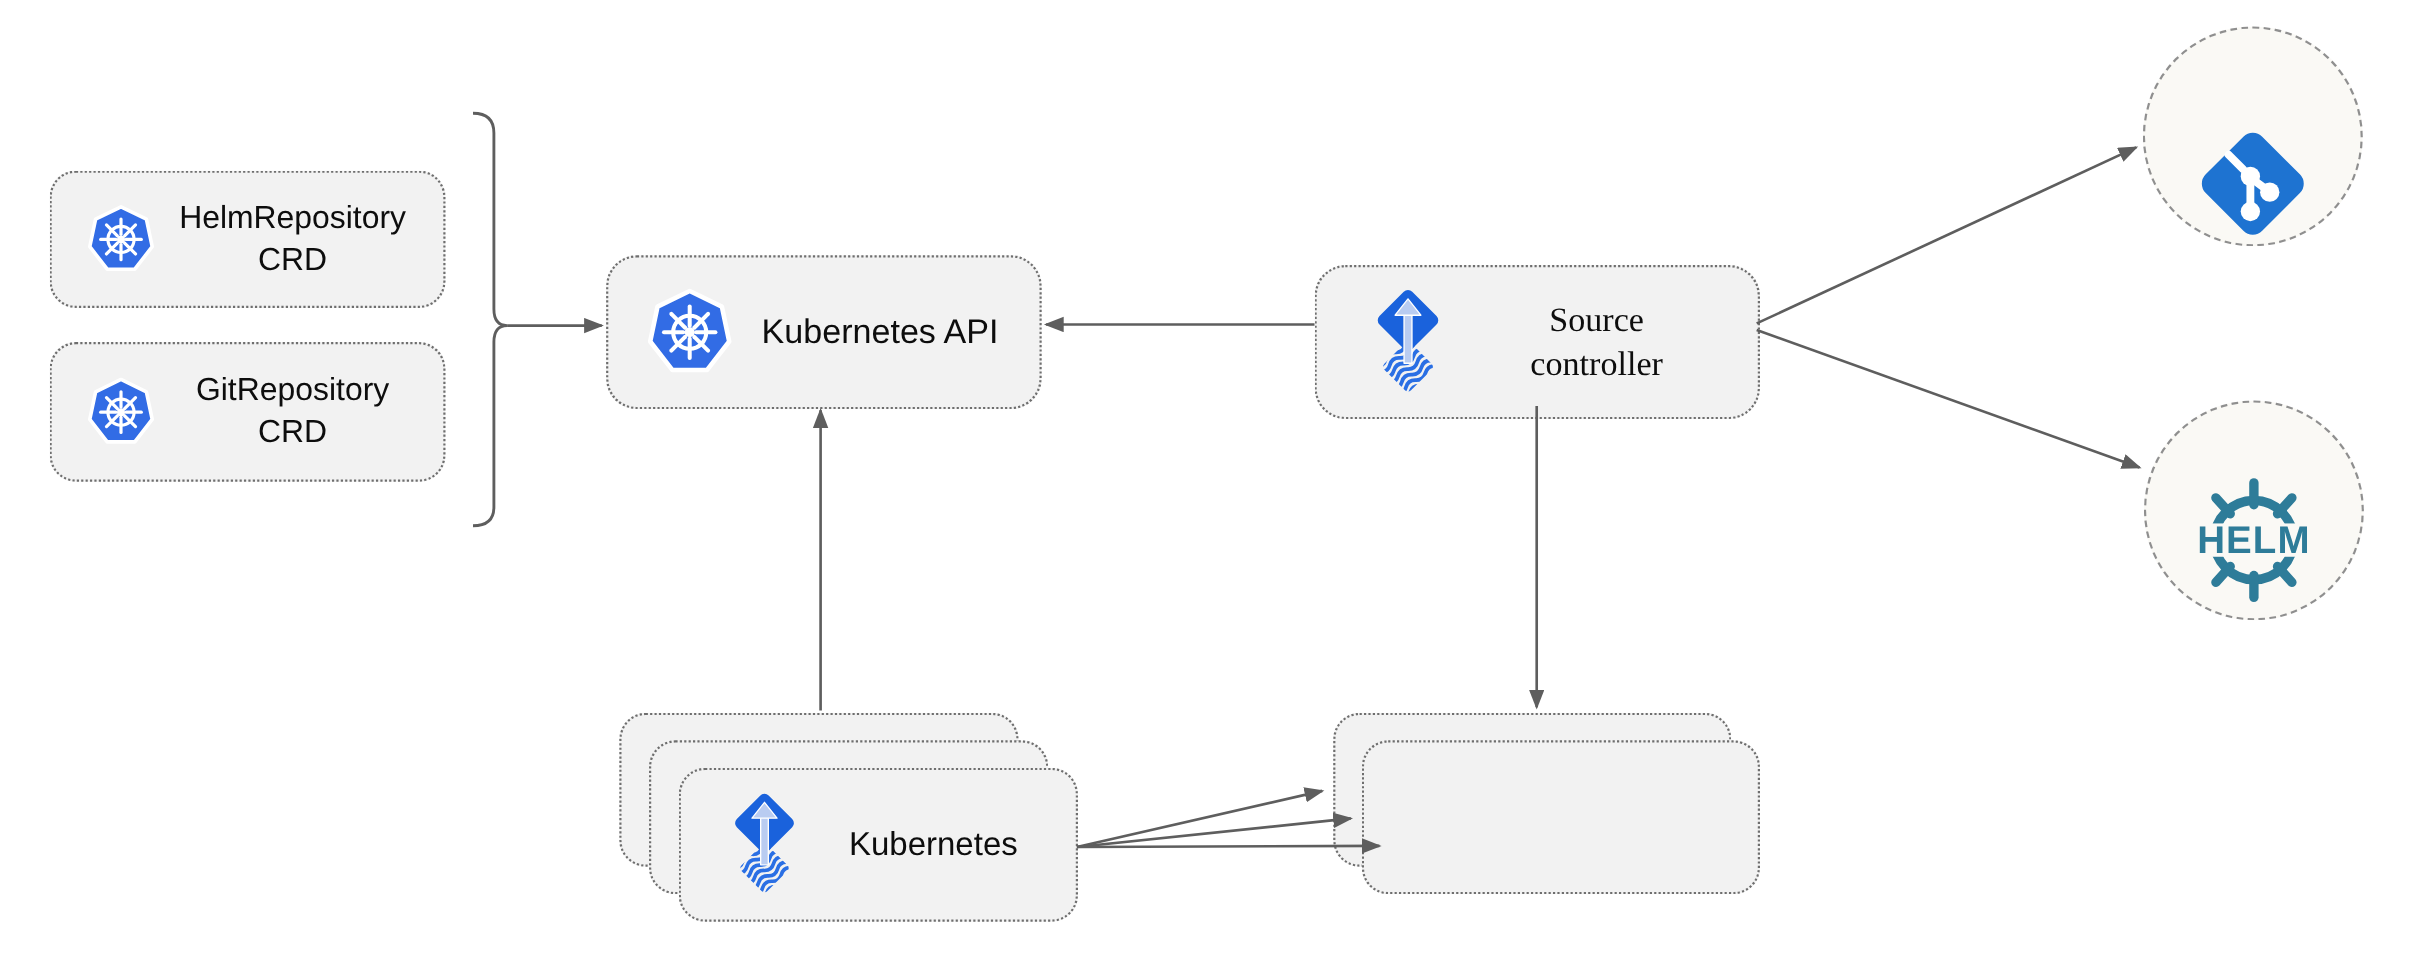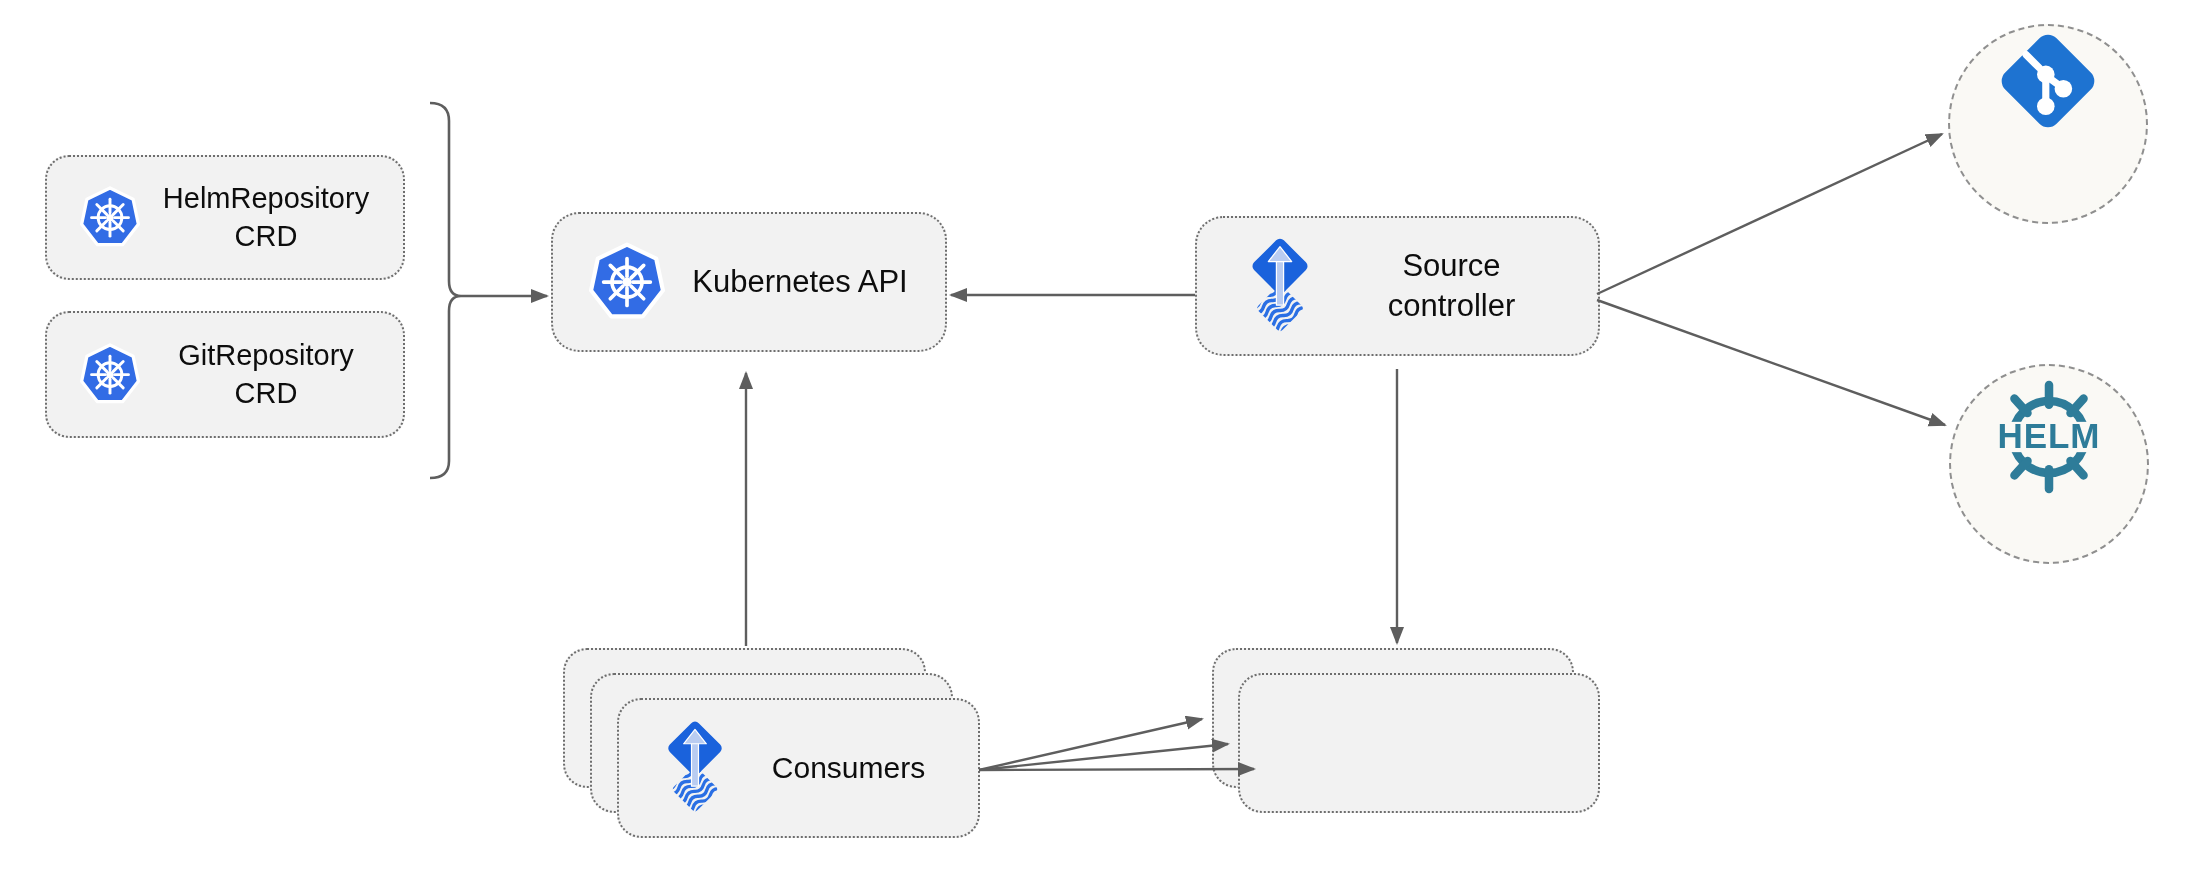--- a/index.html
+++ b/index.html
@@ -17,21 +17,21 @@
   }
   .crd .label { font-size:29px; }
   .stack-card {
     position:absolute; background:#F2F2F2; border:2.4px dotted #6e6e6e;
     border-radius:24px; box-sizing:border-box;
   }
   .stack-front { display:flex; align-items:center; }
   .circle-node {
     position:absolute; width:200px; height:200px; border-radius:50%;
     background:#FAF9F5; border:2.6px dashed #8f8f8f; box-sizing:border-box;
-    display:flex; align-items:flex-start; justify-content:center;
+    display:flex; align-items:flex-end; justify-content:center;
   }
   .icon { flex:0 0 auto; display:block; }
   .edges { position:absolute; left:0; top:0; width:2198px; height:878px;
            pointer-events:none; z-index:6; }
   .stack-wrap { position:absolute; }
 </style>
 </head>
 <body>
 
 <div class="canvas">
@@ -87,40 +87,40 @@
           <line x1="45" y1="43" x2="30" y2="28"></line>
         <line x1="45" y1="53" x2="30" y2="68"></line>
           <line x1="55" y1="53" x2="70" y2="68"></line>
       </g>
       <circle cx="50" cy="48" r="5.5" fill="#ffffff"></circle>
     </svg>
     <span class="label">GitRepository
 CRD</span>
   </div>
 
-  <div class="node" style="left:551px; top:212px; width:396px; height:140px; border-radius:28px;">
+  <div class="node" style="left:551px; top:232px; width:396px; height:140px; border-radius:28px;">
     <svg class="icon" style="margin-left:32px;" width="84" height="81" viewBox="0 0 100 97">
       <polygon points="50,3 15,20 7,58 31,89 69,89 93,58 85,20" fill="#326CE5" stroke="#ffffff" stroke-width="5" stroke-linejoin="round"></polygon>
       <g stroke="#ffffff" stroke-width="4.4" stroke-linecap="round" fill="none">
         <circle cx="50" cy="48" r="18"></circle>
         <line x1="50" y1="41" x2="50" y2="20"></line>
           <line x1="50" y1="55" x2="50" y2="76"></line>
         <line x1="43" y1="48" x2="22" y2="48"></line>
           <line x1="57" y1="48" x2="78" y2="48"></line>
         <line x1="55" y1="43" x2="70" y2="28"></line>
           <line x1="45" y1="43" x2="30" y2="28"></line>
         <line x1="45" y1="53" x2="30" y2="68"></line>
           <line x1="55" y1="53" x2="70" y2="68"></line>
       </g>
       <circle cx="50" cy="48" r="5.5" fill="#ffffff"></circle>
     </svg>
     <span class="label" style="font-size:31px;">Kubernetes API</span>
   </div>
 
-  <div class="node" style="left:1195px; top:216px; width:405px; height:140px; border-radius:28px;">
+  <div class="node" style="left:1195px; top:241px; width:405px; height:140px; border-radius:28px;font-family:Liberation Serif, serif;">
     <svg class="icon" style="margin-left:44px;" width="78" height="103" viewBox="0 0 100 132">
       <defs>
         <clipPath id="fluxclipA">
             <rect x="28" y="72" width="44" height="44" rx="5" transform="rotate(45 50 94)"></rect>
           </clipPath>
       </defs>
       <g clip-path="url(#fluxclipA)">
         <g transform="rotate(-36 50 94)" stroke="#2A6FE4" stroke-width="4.4" fill="none" stroke-linecap="round">
           <path d="M6 64 q7 -5.5 14 0 t14 0 t14 0 t14 0 t14 0 t14 0"></path>
           <path d="M6 72 q7 -5.5 14 0 t14 0 t14 0 t14 0 t14 0 t14 0"></path>
@@ -163,21 +163,21 @@
             <path d="M6 112 q7 -5.5 14 0 t14 0 t14 0 t14 0 t14 0 t14 0"></path>
             <path d="M6 120 q7 -5.5 14 0 t14 0 t14 0 t14 0 t14 0 t14 0"></path>
           </g>
         </g>
         <rect x="23" y="13" width="54" height="54" rx="7" transform="rotate(45 50 40)" fill="#1A62DC"></rect>
         <g fill="#B9CCF1" stroke="#ffffff" stroke-width="1.6" stroke-linejoin="round">
           <rect x="45.4" y="31" width="9.2" height="59"></rect>
           <polygon points="50,15 65,34 35,34"></polygon>
         </g>
       </svg>
-      <span class="label">Consumers</span>
+      <span class="label">Kubernetes</span>
     </div>
   </div>
 
   <div class="stack-wrap" style="left:1212px; top:648px; width:420px; height:195px;">
     <div class="stack-card" style="left:0; top:0; width:362px; height:140px;"></div>
     <div class="stack-card" style="left:26px; top:25px; width:362px; height:140px;"></div>
   </div>
 
   <div class="circle-node" style="left:1948px; top:24px;">
     <svg width="110" height="110" viewBox="0 0 100 100">

